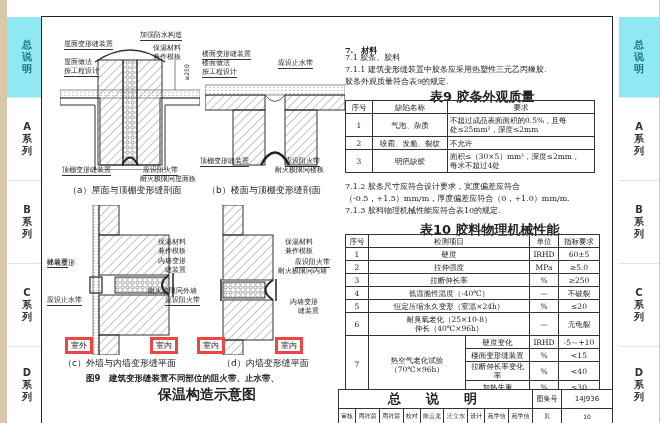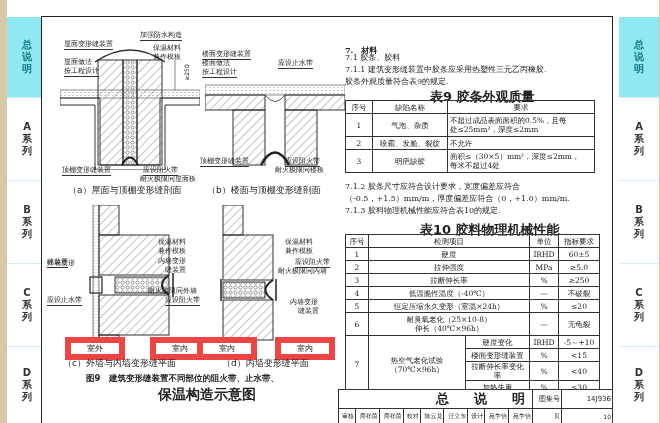--- a/index.html
+++ b/index.html
@@ -8,28 +8,28 @@
   .side.left{left:7px;}
   .side.right{left:619px;}
   .tab{position:absolute;left:0;width:40px;display:flex;flex-direction:column;align-items:center;justify-content:center;font-size:10px;line-height:12px;color:#333;font-weight:bold;border-bottom:1px solid #cfeef5;}
   .tab.active{background:#8fe8f2;color:#117788;}
   .tab span{display:block;text-align:center;}
   .sheet{position:absolute;left:47px;top:0;width:572px;height:423px;background:#fff;}
   .frame{position:absolute;left:41px;top:16px;width:572px;height:407px;border-left:1.5px solid #222;border-top:1.5px solid #222;border-right:1.5px solid #222;box-sizing:border-box;background:#fff;}
   .lbl{position:absolute;font-size:7px;line-height:9px;color:#222;white-space:nowrap;}
   .lbl.u{border-bottom:1px solid #333;}
   .cap{position:absolute;font-size:9px;color:#222;white-space:nowrap;}
-  .room{position:absolute;font-size:8px;border:6px solid #ef4444;padding:0 16px;background:#fff;}
+  .room{position:absolute;font-size:8px;border:3px solid #ef4444;padding:0 3px;background:#fff;}
   .txt{position:absolute;font-size:8px;line-height:11px;white-space:nowrap;color:#222;font-family:"DejaVu Serif",serif;}
   .ttitle{position:absolute;font-size:13px;font-weight:bold;white-space:nowrap;}
   table.t{position:absolute;border-collapse:collapse;font-size:7.5px;font-family:"DejaVu Serif",serif;}
   table.t td{border:1px solid #333;text-align:center;padding:0 2px;height:12px;line-height:9px;}
   table.t td.l{text-align:left;}
   .tb{position:absolute;border-collapse:collapse;font-size:7px;}
-  .tb td{border:1px solid #333;text-align:right;padding:0 1px;}
+  .tb td{border:1px solid #333;text-align:center;padding:0 1px;}
   svg{position:absolute;}
 </style>
 </head>
 <body>
 
 <div class="side left">
   <div class="tab active" style="top:17px;height:80px;">
       <span>总</span>
       <span>说</span>
       <span>明</span>

